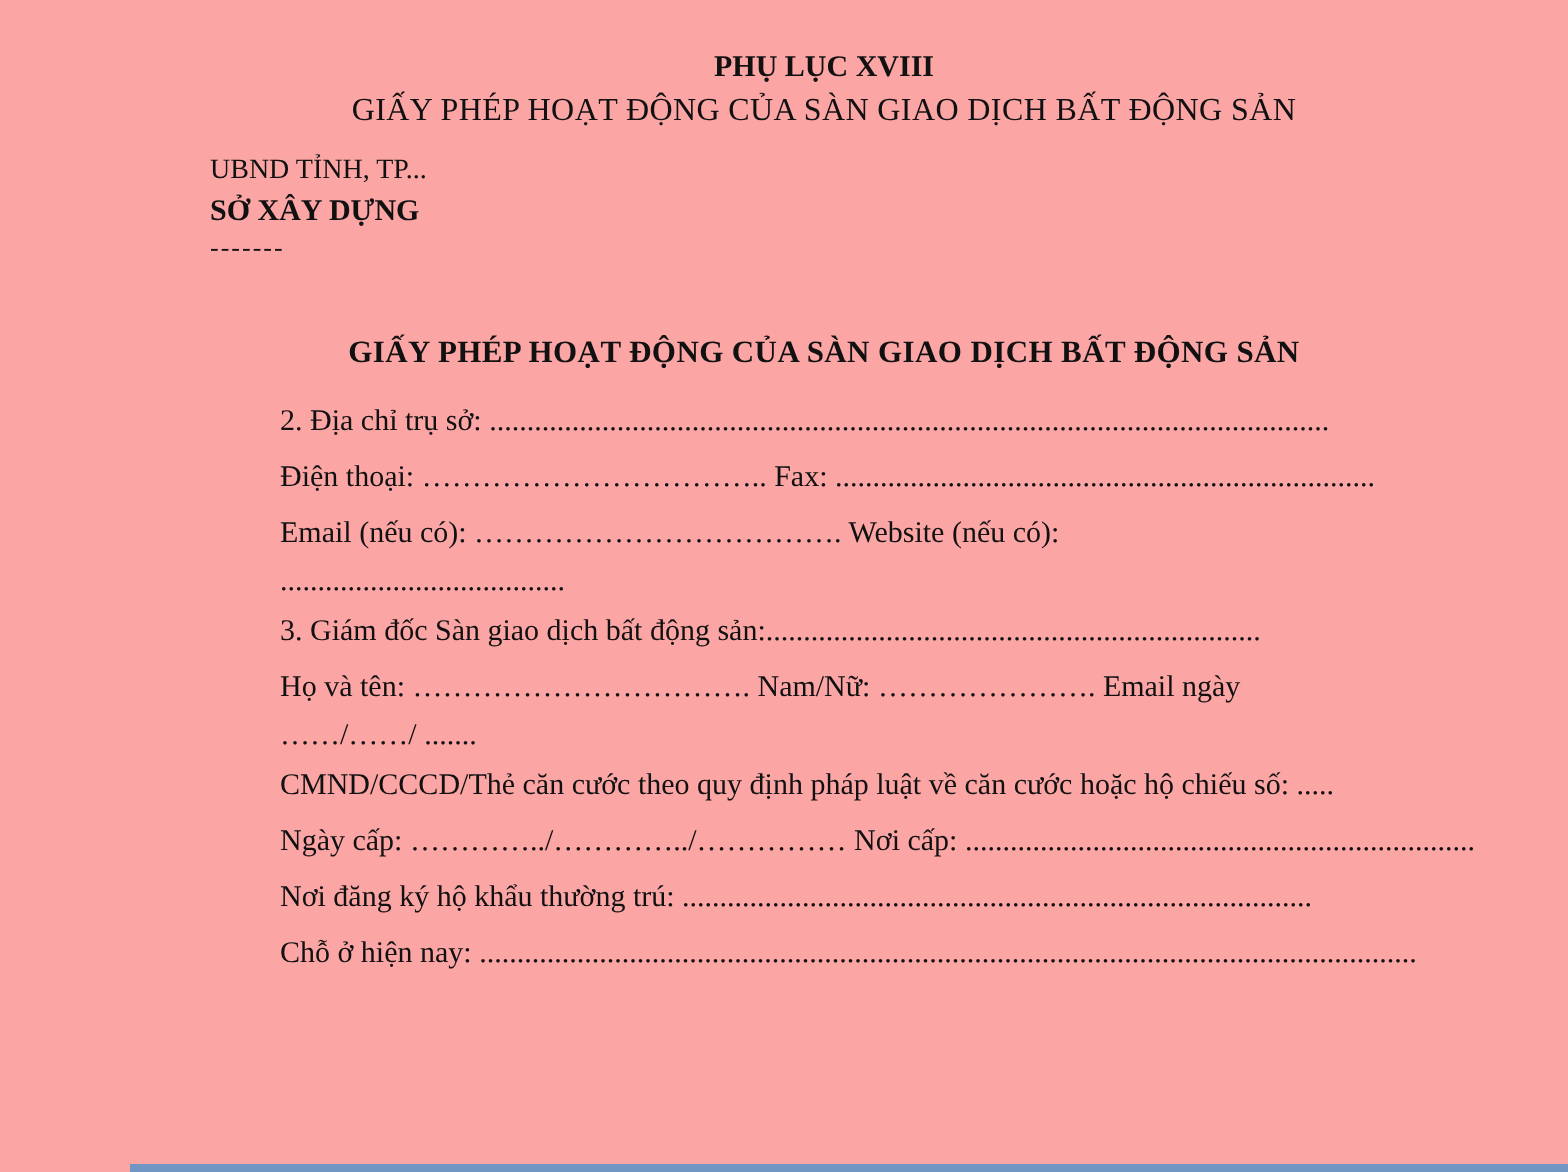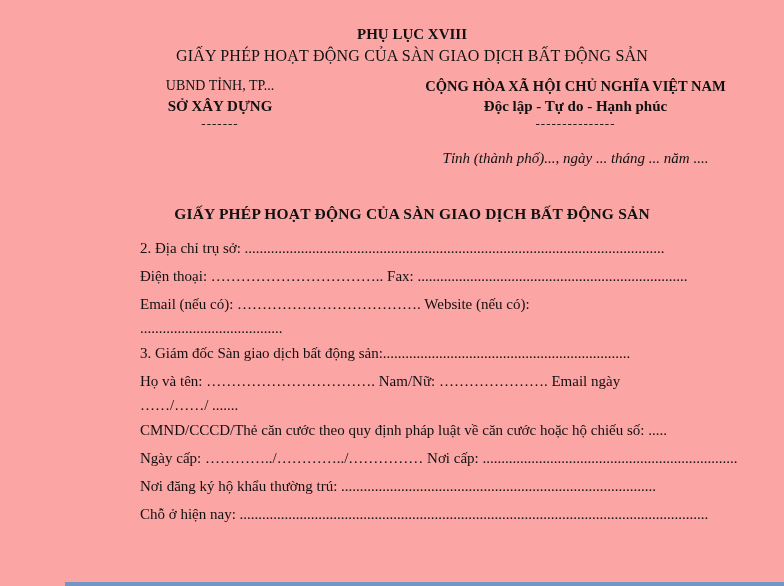--- a/index.html
+++ b/index.html
@@ -12,21 +12,21 @@
     font-family: "Liberation Serif", "DejaVu Serif", serif;
     overflow: hidden;
     padding-left: 20px;
   }
   .doc-header { text-align: center; padding-top: 24px; }
   .appendix-title { font-size: 15px; font-weight: bold; line-height: 21px; }
   .document-title { font-size: 16px; font-weight: normal; line-height: 22px; letter-spacing: 0.2px; }
   .decree-note { font-size: 15px; font-style: italic; line-height: 21px; }
 
   .letterhead { display: flex; margin-top: 9px; }
-  .lh-left  { width: 230px; margin-left: 85px; text-align: center; }
+  .lh-left  { width: 230px; margin-left: 85px; text-align: left; }
   .lh-right { width: 345px; margin-left: 68px; text-align: center; }
   .lh-line1-left { font-size: 14px; line-height: 20px; }
   .lh-line2-left { font-size: 15px; font-weight: bold; line-height: 20px; }
   .lh-line1-right { font-size: 14.5px; font-weight: bold; line-height: 20px; }
   .lh-line2-right { font-size: 15px; font-weight: bold; line-height: 20px; }
   .lh-divider { font-size: 13px; line-height: 15px; letter-spacing: 1px; }
   .number-line { margin-top: 17px; font-size: 15px; line-height: 20px; }
   .date-line   { margin-top: 17px; font-size: 15px; font-style: italic; line-height: 20px; }
 
   .license-title {
@@ -57,26 +57,20 @@
     <div class="appendix-title">PHỤ LỤC XVIII</div>
     <div class="document-title">GIẤY PHÉP HOẠT ĐỘNG CỦA SÀN GIAO DỊCH BẤT ĐỘNG SẢN</div>
   </div>
 
   <div class="letterhead">
     <div class="lh-left">
       <div class="lh-line1-left">UBND TỈNH, TP...</div>
       <div class="lh-line2-left">SỞ XÂY DỰNG</div>
       <div class="lh-divider">-------</div>
     </div>
-    <div class="lh-right">
-      <div class="lh-line1-right">CỘNG HÒA XÃ HỘI CHỦ NGHĨA VIỆT NAM</div>
-      <div class="lh-line2-right">Độc lập - Tự do - Hạnh phúc</div>
-      <div class="lh-divider">---------------</div>
-      <div class="date-line">Tỉnh (thành phố)..., ngày ... tháng ... năm ....</div>
-    </div>
   </div>
 
   <div class="license-title">GIẤY PHÉP HOẠT ĐỘNG CỦA SÀN GIAO DỊCH BẤT ĐỘNG SẢN</div>
 
   <div class="doc-body">
     <div class="form-line">2. Địa chỉ trụ sở: ................................................................................................................</div>
     <div class="form-line">Điện thoại: …………………………….. Fax: ........................................................................</div>
     <div class="form-line">Email (nếu có): ………………………………. Website (nếu có):</div>
     <div class="form-line cont">......................................</div>
     <div class="form-line">3. Giám đốc Sàn giao dịch bất động sản:..................................................................</div>

